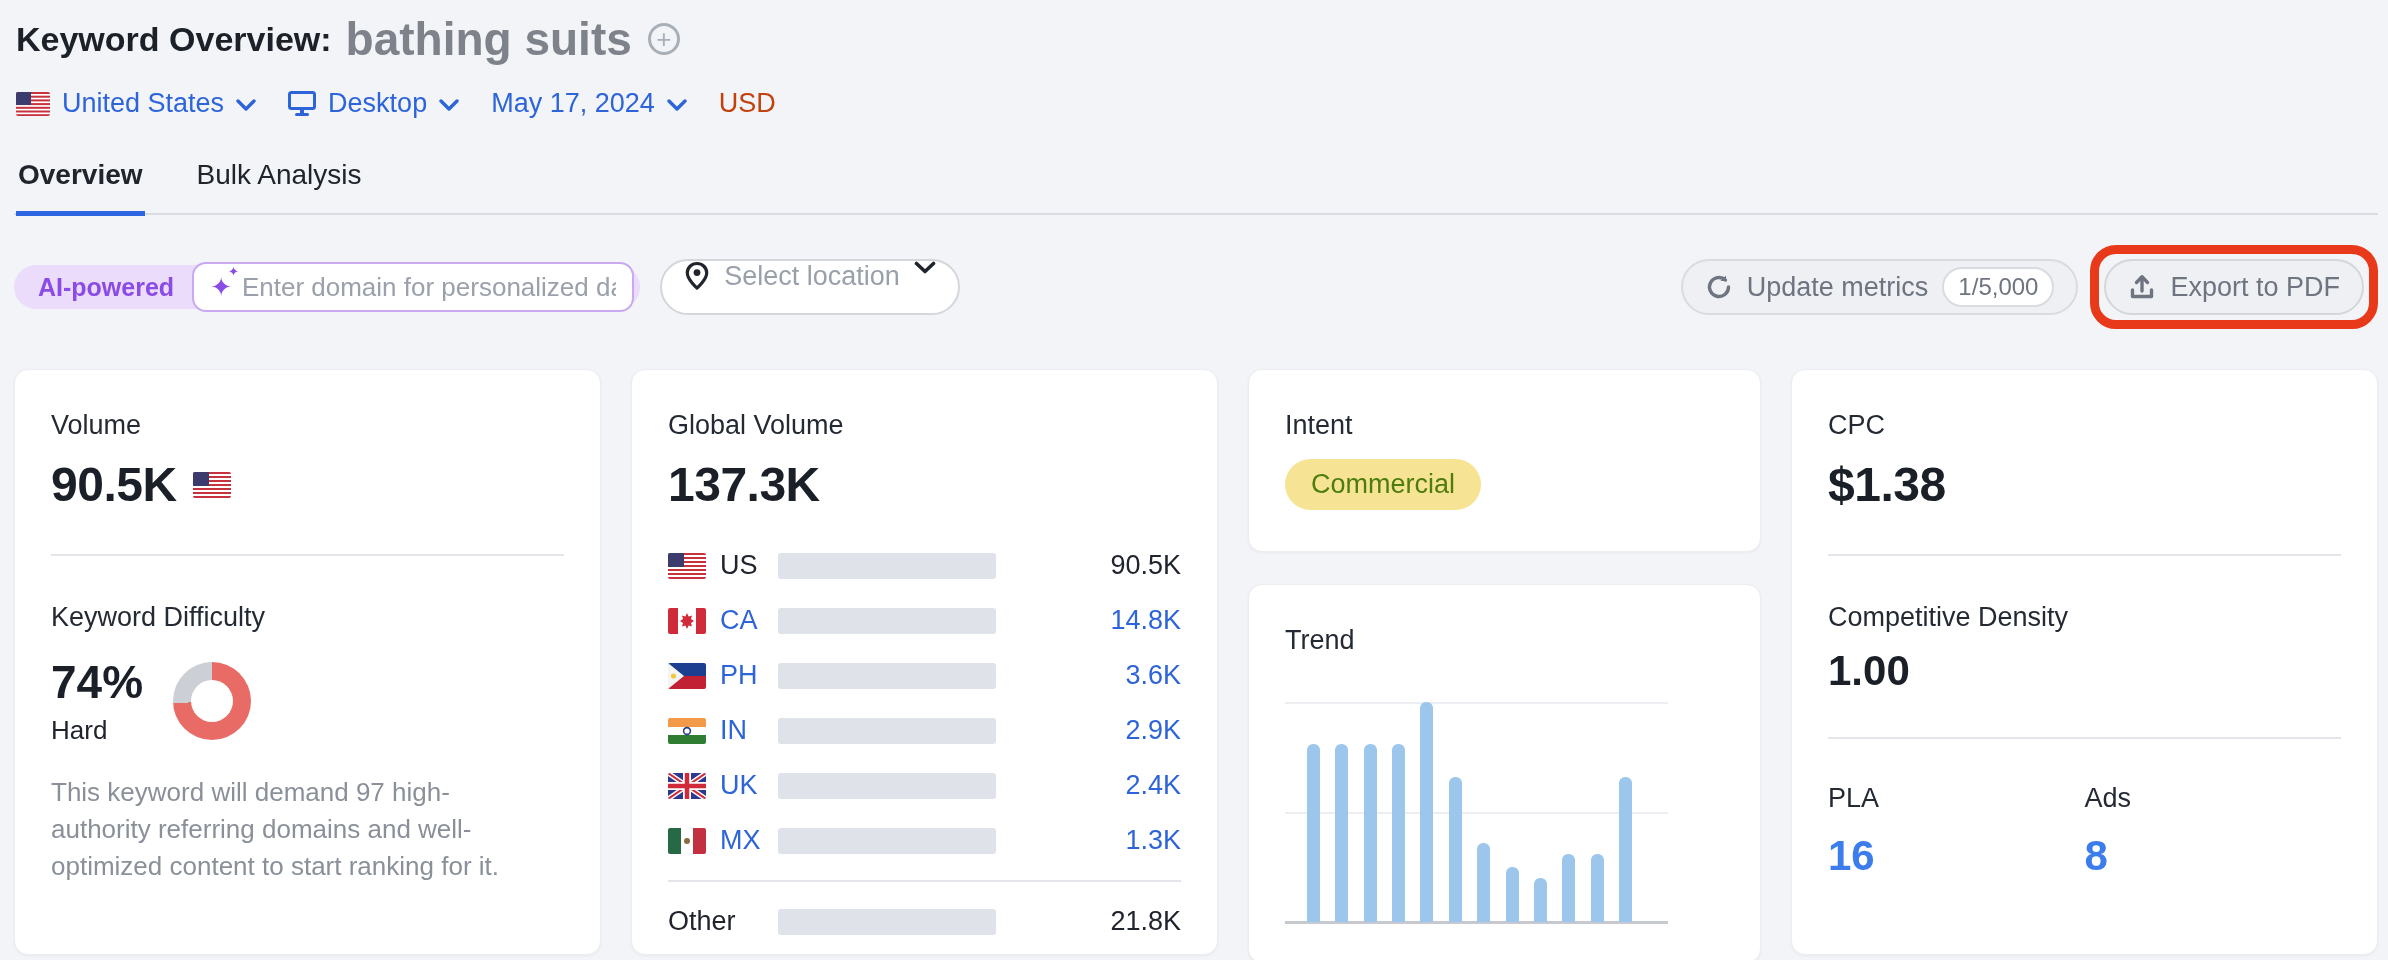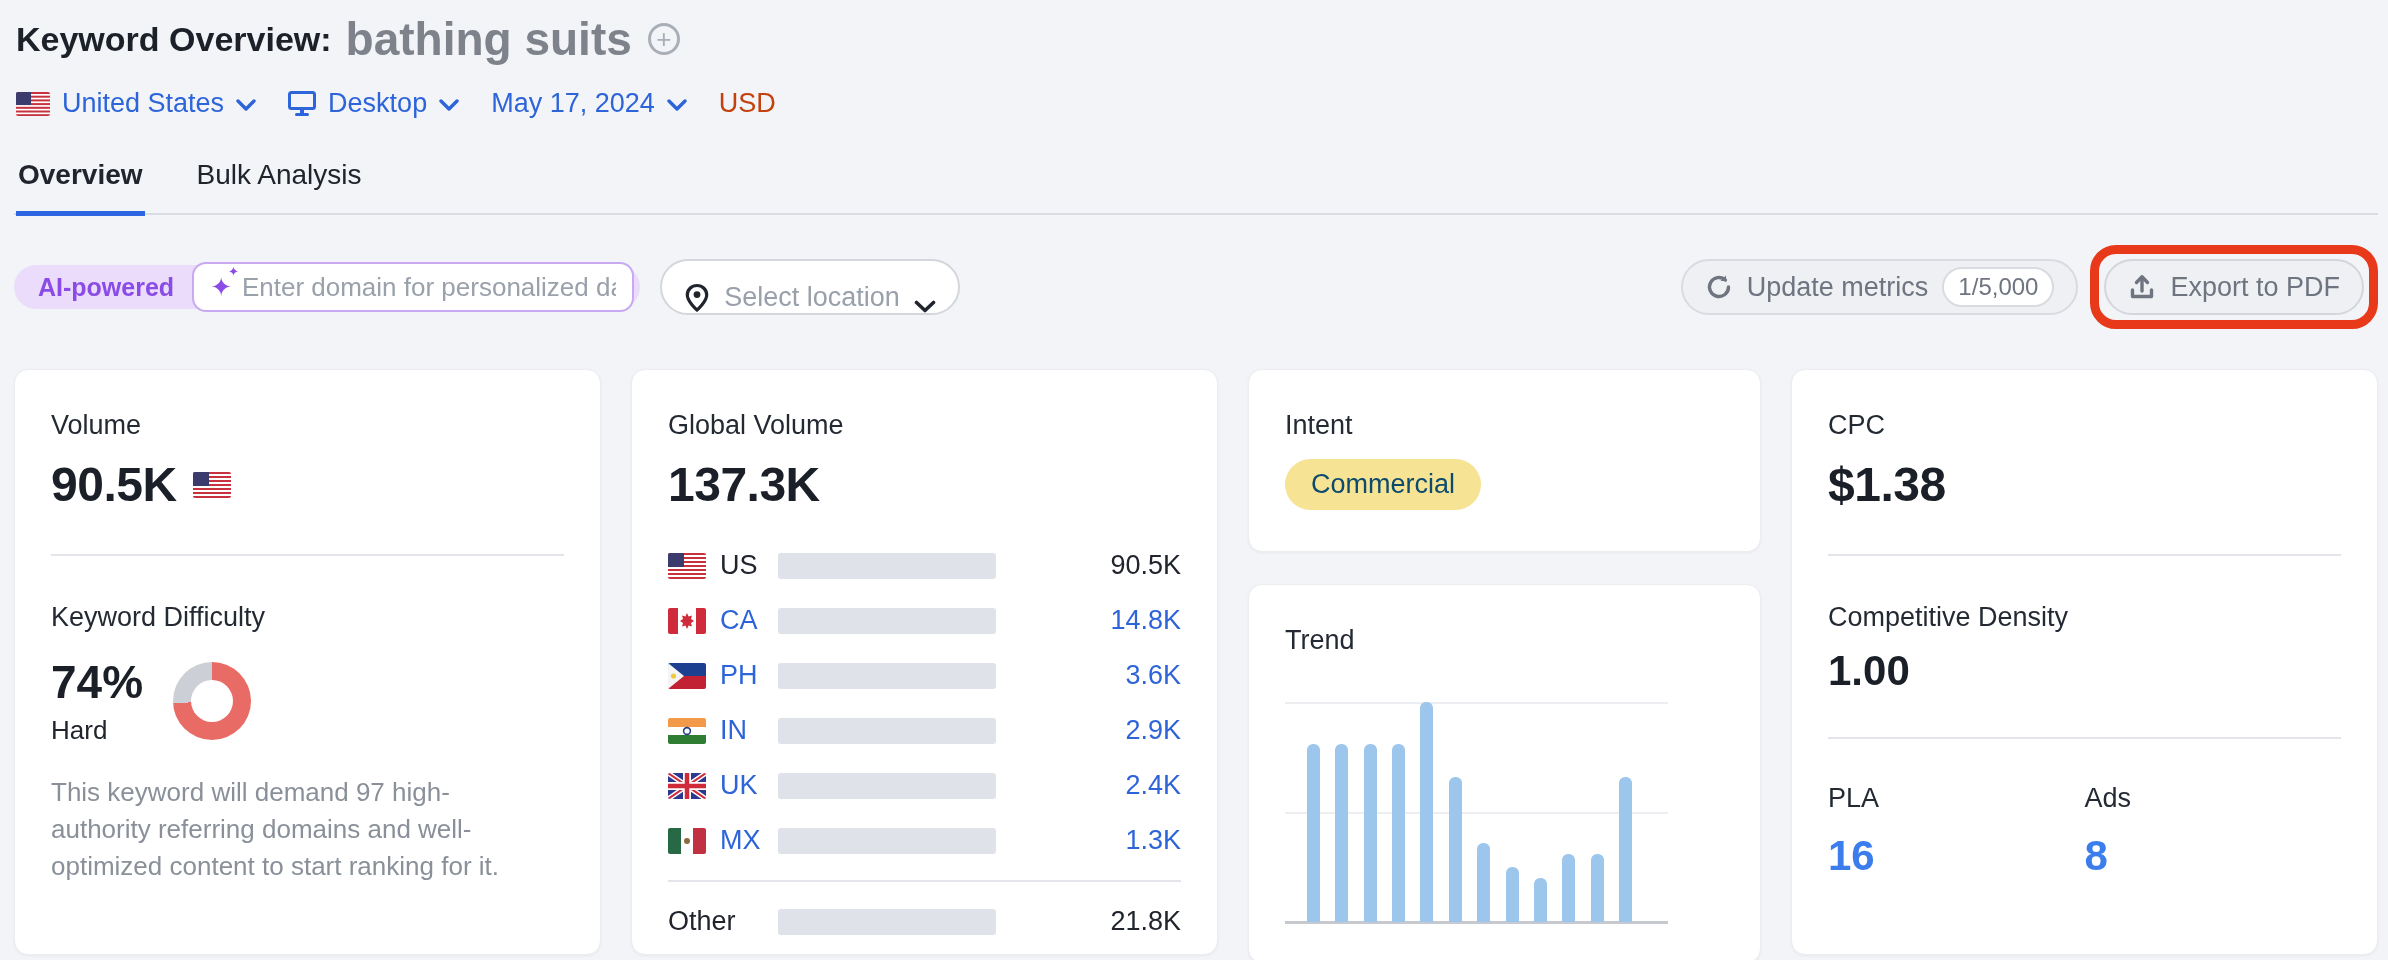--- a/index.html
+++ b/index.html
@@ -43,21 +43,21 @@
   .ai-input-wrap {
     display:flex; align-items:center; background:#fff; border:2px solid #c9a9f2;
     border-radius:14px; height:50px; padding:0 16px; gap:10px; width:442px;
   }
   .sparkle { color:#8a4be6; font-size:26px; line-height:1; position:relative; }
   .sparkle small { position:absolute; top:-9px; right:-7px; font-size:13px; }
   .ai-input { border:none; outline:none; font-size:26px; color:#20242c; width:100%;
     font-family:"Liberation Sans", sans-serif; background:transparent; }
   .ai-input::placeholder { color:#9aa1ab; }
   .location-btn {
-    display:flex; align-items:flex-end; gap:14px; margin-left:20px; background:#fff;
+    display:flex; align-items:flex-start; gap:14px; margin-left:20px; background:#fff;
     border:2px solid #d3d6db; border-radius:28px; height:56px; padding:0 22px; cursor:pointer;
   }
   .location-btn .loc-label { color:#99a0aa; font-size:27px; }
   .right-actions { margin-left:auto; display:flex; align-items:center; }
   .gray-btn {
     display:flex; align-items:center; gap:14px; background:#eef0f3;
     border:2px solid #d8dbe0; border-radius:28px; height:56px; padding:0 22px;
     color:#6e7480; font-size:27px; cursor:pointer;
   }
   .quota-pill {
@@ -99,21 +99,21 @@
   .bar-fill { height:100%; border-radius:3px 0 0 3px; }
   .bar-fill.dark { background:#2f66db; }
   .bar-fill.light { background:#5fb2f6; }
   .country-value { flex:1; text-align:right; font-size:27px; color:#20242c; }
   .other-label { font-size:27px; width:110px; }
   .list-divider { border-top:2px solid #e3e5ea; margin:12px 0; }
 
   
   .intent-card { flex:none; height:183px; }
   .intent-badge {
-    display:inline-block; margin-top:18px; background:#f7e394; color:#0c4a6e;
+    display:inline-block; margin-top:18px; background:#f7e394; color:#4d7c0f;
     font-size:27px; border-radius:28px; padding:10px 26px;
   }
 
   
   .trend-card { flex:1; }
   .trend-chart { position:relative; height:220px; margin-top:46px; }
   .gridline { position:absolute; left:0; right:56px; height:2px; background:#edeef2; }
   .gridline.top { top:0; }
   .gridline.mid { top:50%; }
   .baseline { position:absolute; left:0; right:56px; bottom:-2px; height:3px; background:#c6cad0; }

